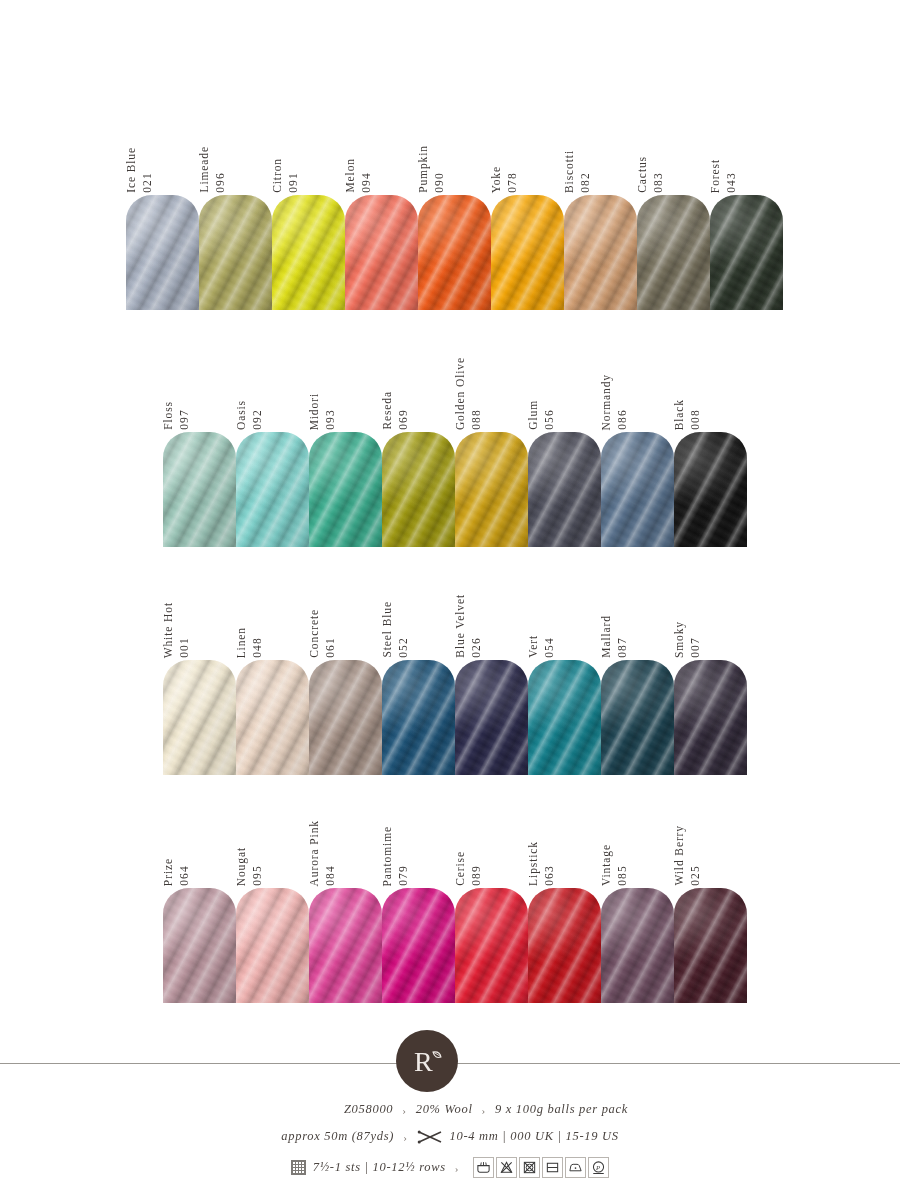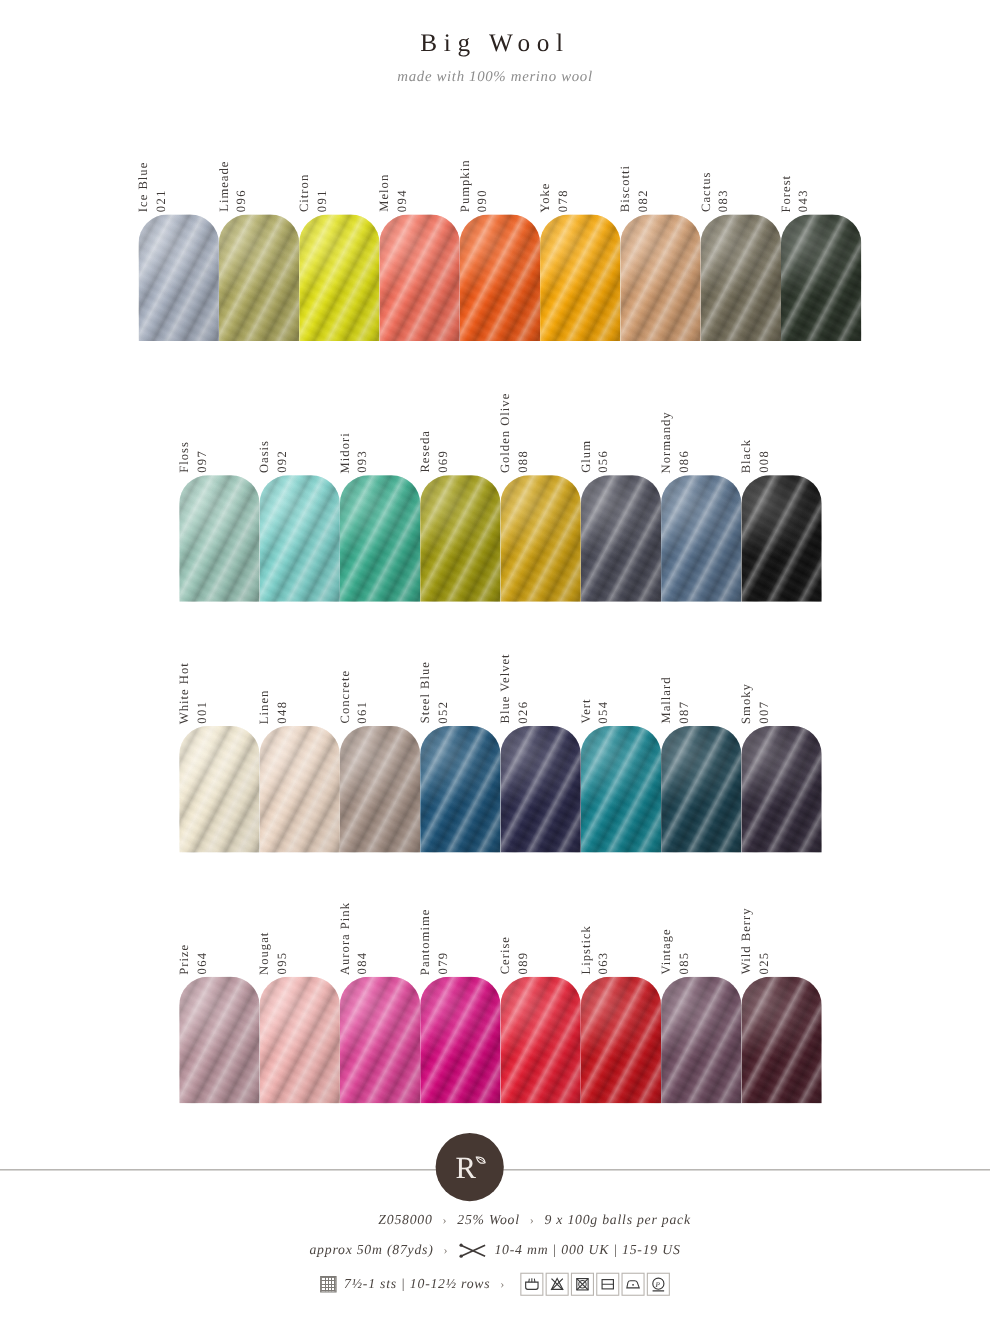--- a/index.html
+++ b/index.html
@@ -132,24 +132,20 @@
   .care-box{
     width:19px;height:19px;border:1px solid #b9b5b0;background:#fff;
     display:flex;align-items:center;justify-content:center;
   }
 </style>
 </head>
 <body>
 
 <div class="page">
 
-  <div class="header">
-    <div class="title">Big Wool</div>
-    <div class="subtitle">made with 100% merino wool</div>
-  </div>
 
   <div id="rows-host">
       <div class="row" style="left: 126px; top: 115px;">
         <div class="swatch-cell" style="margin-right: 0.5px;">
           <div class="labels">
             <div class="lbl">Ice Blue</div>
             <div class="lbl num">021</div>
           </div>
           <div class="chip" style="width: 72.5px; height: 115px;">
             <div class="base" style="background: rgb(169, 178, 194);"></div>
@@ -558,21 +554,21 @@
       <text x="9" y="32" font-family="Liberation Serif, serif" font-size="28" fill="#efeae6">R</text>
       <path d="M28 13 q7 -1 8 5 q-6 2 -8 -5 z" fill="none" stroke="#efeae6" stroke-width="1.1"></path>
       <path d="M28 13 q6 3 8 5" fill="none" stroke="#efeae6" stroke-width="0.9"></path>
     </svg>
   </div>
 
   <div class="footline f1">
     <span class="inner">
       <span>Z058000</span>
       <span class="sep">›</span>
-      <span>25% Wool</span>
+      <span>20% Wool</span>
       <span class="sep">›</span>
       <span>9 x 100g balls per pack</span>
     </span>
   </div>
 
   <div class="footline f2">
     <span class="inner">
       <span>approx 50m (87yds)</span>
       <span class="sep">›</span>
       <span class="needle-icon">

